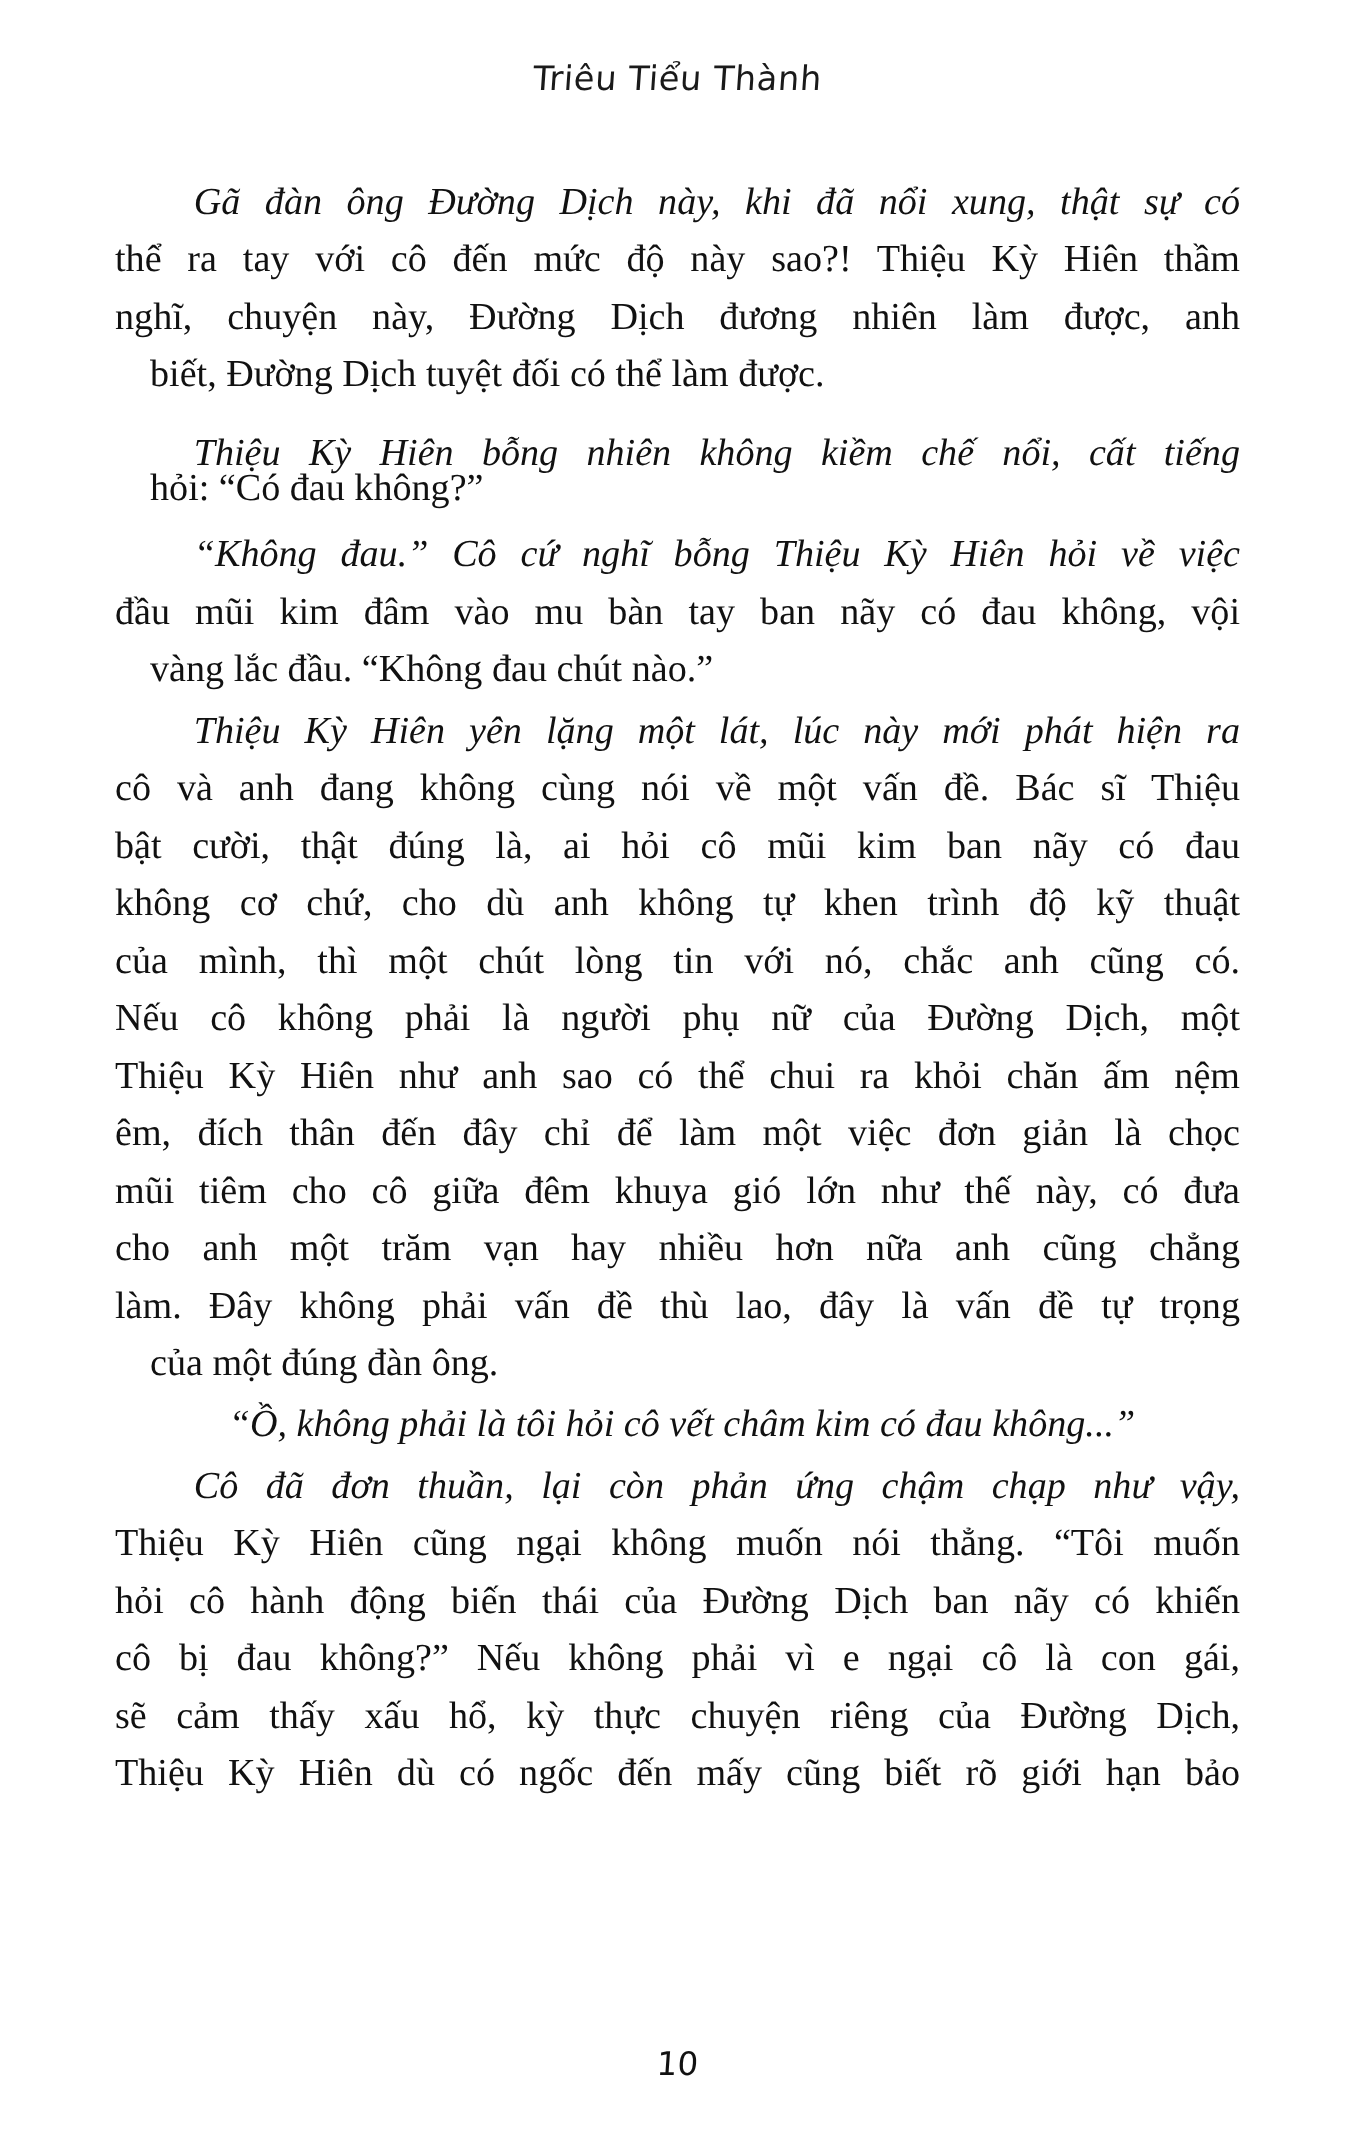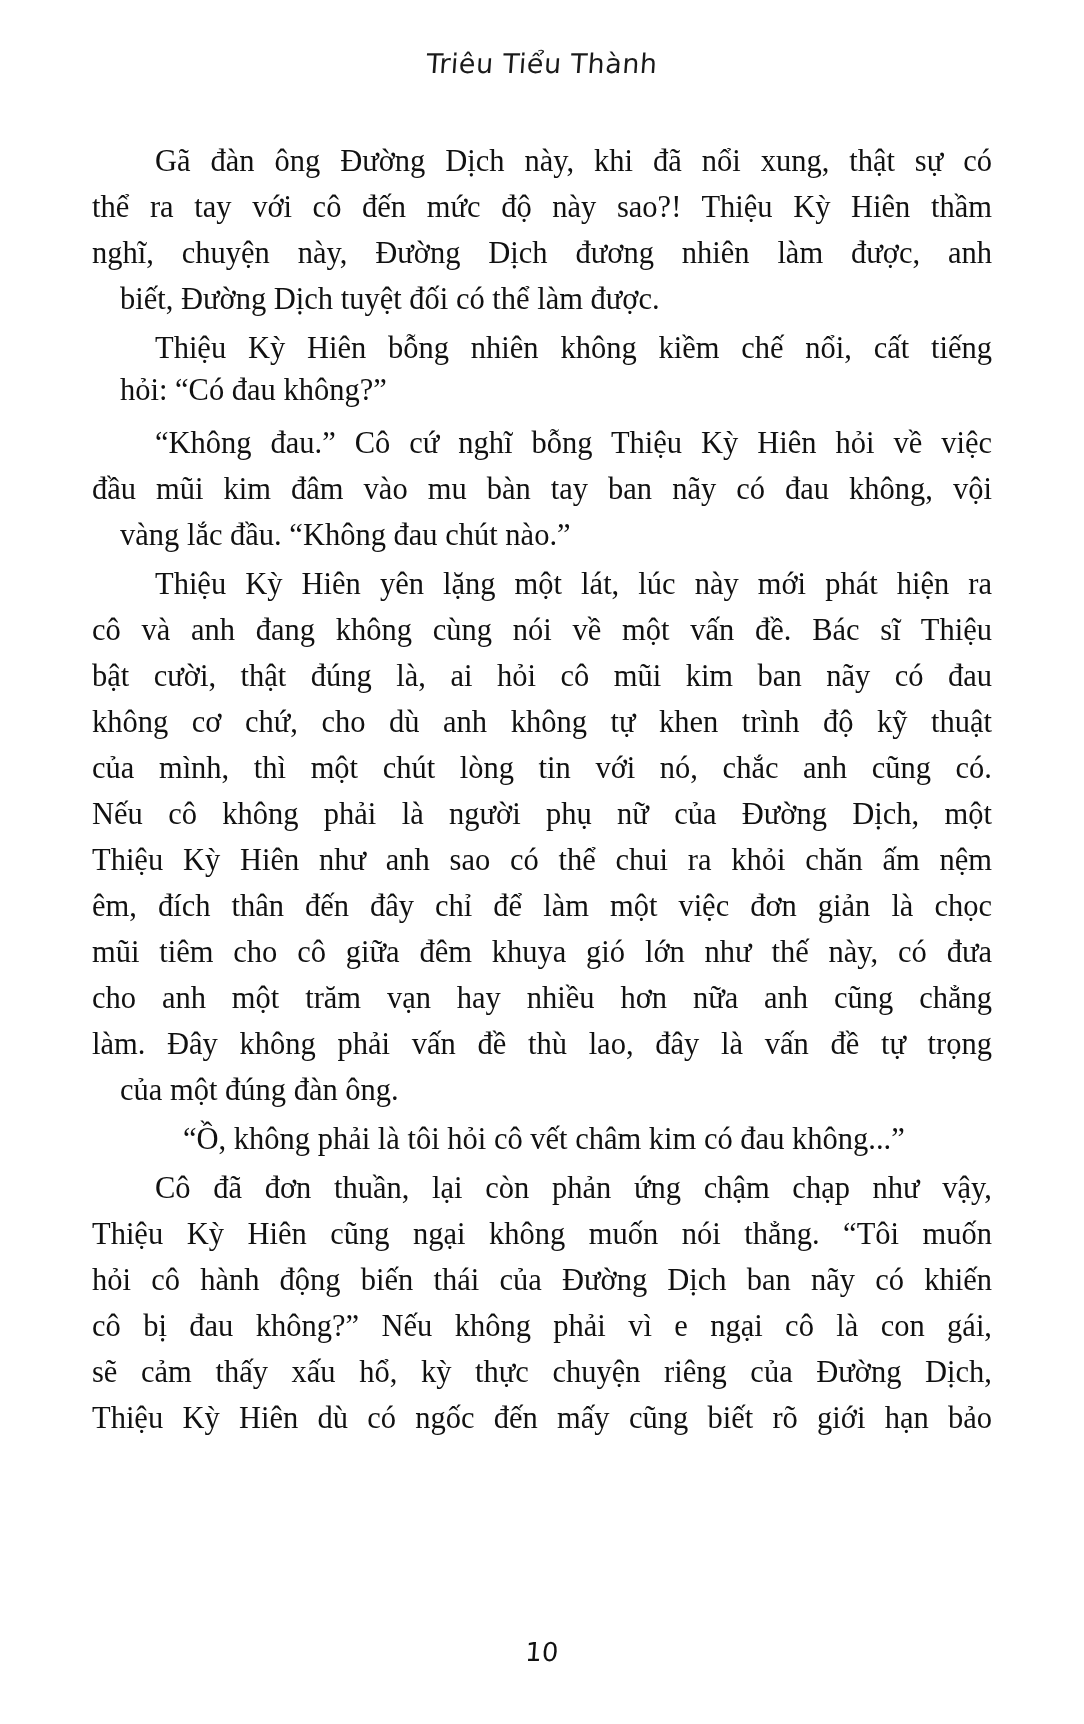--- a/index.html
+++ b/index.html
@@ -46,20 +46,21 @@
       height: 46px;
       line-height: 46px;
     }
     .line.last {
       text-align-last: left;
       margin-left: 28px;
     }
     .line.indent {
       left: 63px;
       width: 837px;
+      font-style: italic;
     }
     .page-number {
       position: absolute;
       top: 1637px;
       left: 0;
       width: 1084px;
       text-align: center;
       font-family: "DejaVu Sans", sans-serif;
       font-size: 26px;
       color: #111111;
@@ -71,21 +72,21 @@
 
 <div class="running-header">Triêu Tiểu Thành</div>
 
 <div class="body-text">
 
   <div class="line indent" style="top:0px">Gã đàn ông Đường Dịch này, khi đã nổi xung, thật sự có</div>
   <div class="line" style="top:46px">thể ra tay với cô đến mức độ này sao?! Thiệu Kỳ Hiên thầm</div>
   <div class="line" style="top:92px">nghĩ, chuyện này, Đường Dịch đương nhiên làm được, anh</div>
   <div class="line last" style="top:138px">biết, Đường Dịch tuyệt đối có thể làm được.</div>
 
-  <div class="line indent" style="top:187px">Thiệu Kỳ Hiên bỗng nhiên không kiềm chế nổi, cất tiếng</div>
+  <div class="line indent" style="top:201px">Thiệu Kỳ Hiên bỗng nhiên không kiềm chế nổi, cất tiếng</div>
   <div class="line last" style="top:229px">hỏi: “Có đau không?”</div>
 
   <div class="line indent" style="top:282px">“Không đau.” Cô cứ nghĩ bỗng Thiệu Kỳ Hiên hỏi về việc</div>
   <div class="line" style="top:328px">đầu mũi kim đâm vào mu bàn tay ban nãy có đau không, vội</div>
   <div class="line last" style="top:374px">vàng lắc đầu. “Không đau chút nào.”</div>
 
   <div class="line indent" style="top:423px">Thiệu Kỳ Hiên yên lặng một lát, lúc này mới phát hiện ra</div>
   <div class="line" style="top:469px">cô và anh đang không cùng nói về một vấn đề. Bác sĩ Thiệu</div>
   <div class="line" style="top:515px">bật cười, thật đúng là, ai hỏi cô mũi kim ban nãy có đau</div>
   <div class="line" style="top:561px">không cơ chứ, cho dù anh không tự khen trình độ kỹ thuật</div>

